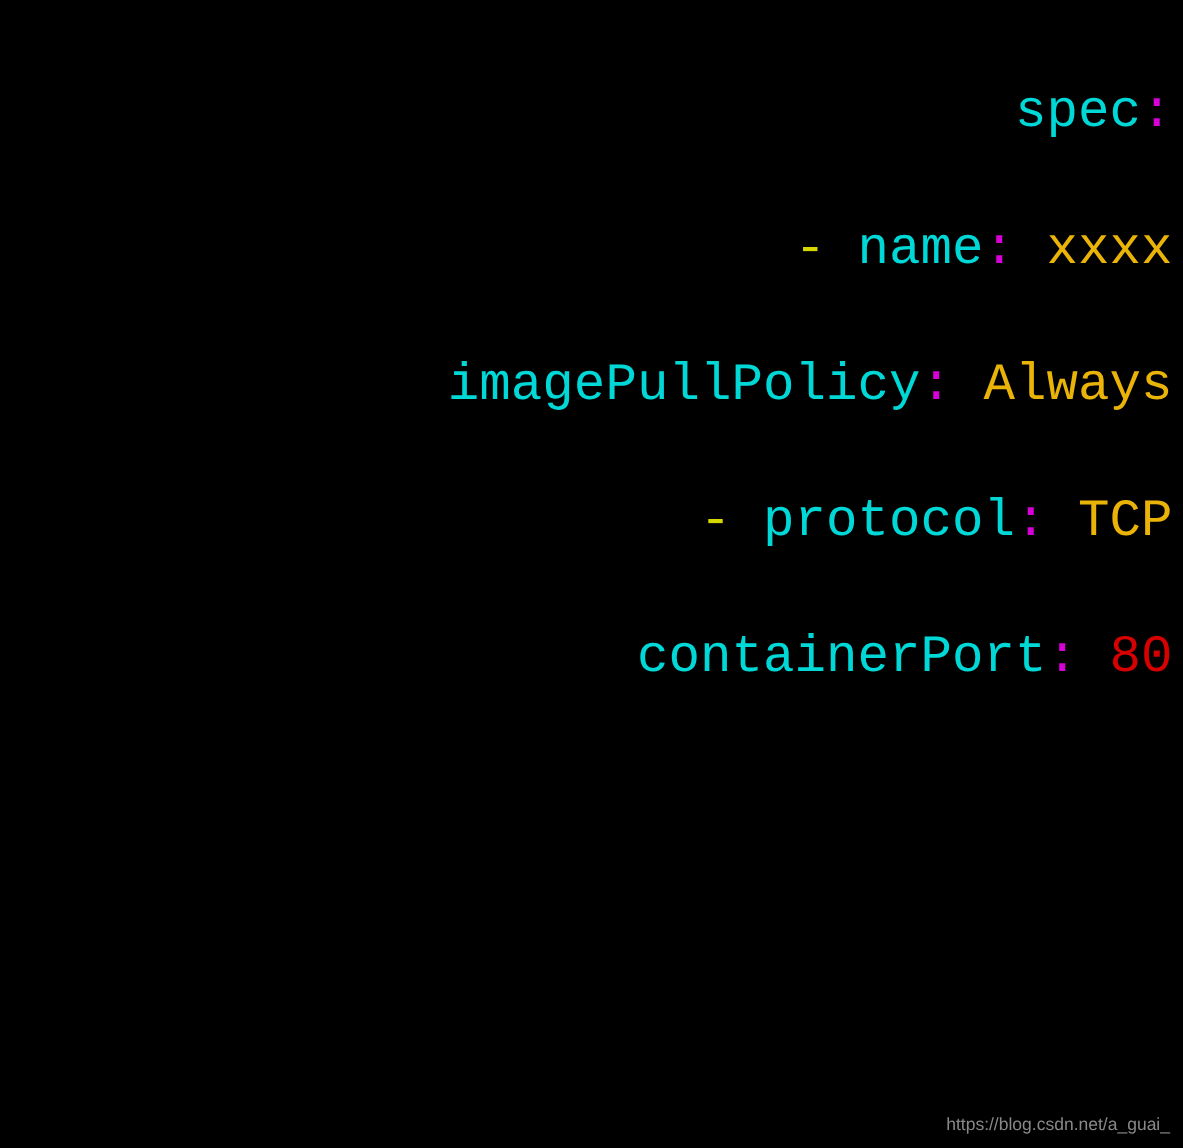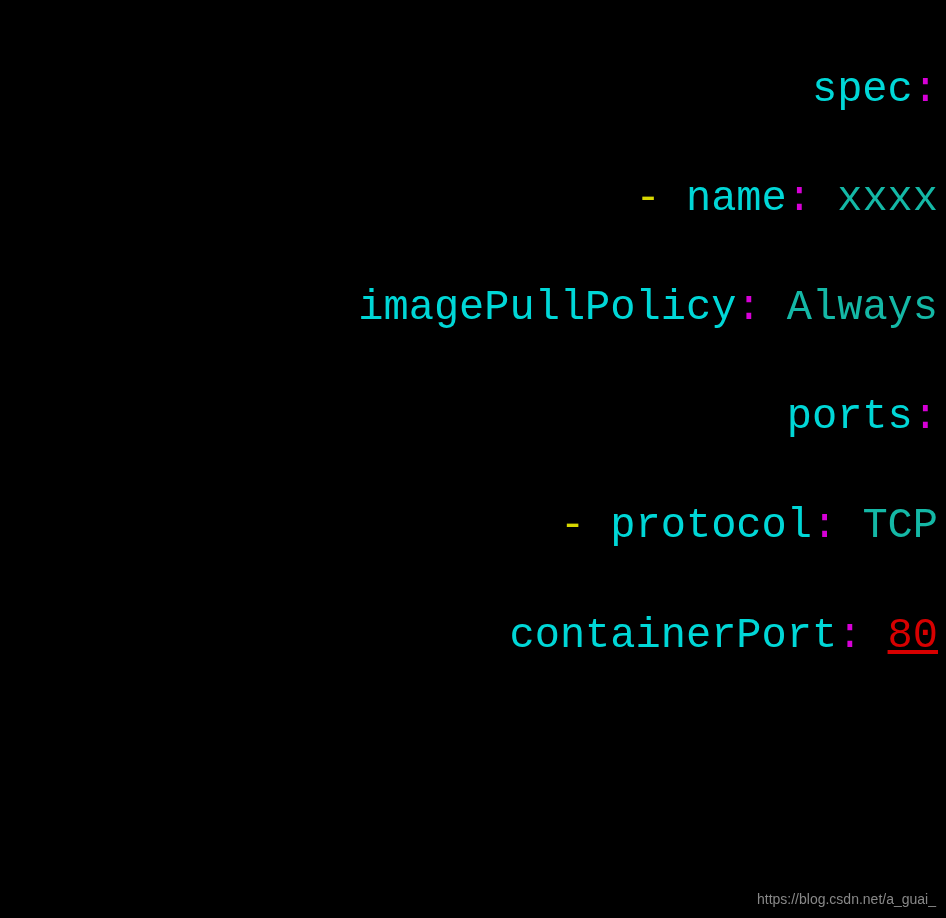--- a/index.html
+++ b/index.html
@@ -22,25 +22,24 @@
       white-space: pre;
       color: #ffffff;
     }
     .key {
       color: #00d7d7;
     }
     .colon {
       color: #d700d7;
     }
     .value-white {
-      color: #14b8a6;
+      color: #eab308;
     }
     .value-red {
       color: #d70000;
-      text-decoration: underline;
     }
     .dash {
       color: #d7d700;
     }
     .watermark {
       position: absolute;
       bottom: 10px;
       right: 10px;
       color: #888888;
       font-size: 14px;
@@ -51,21 +50,20 @@
       text-align: right;
     }
   </style>
 </head>
 <body>
 
 <div class="code-container">
 <span class="line"><span class="key">spec</span><span class="colon">:</span></span>
 <span class="line"><span>  </span><span class="dash">- </span><span class="key">name</span><span class="colon">: </span><span class="value-white">xxxx</span></span>
 <span class="line"><span>    </span><span class="key">imagePullPolicy</span><span class="colon">: </span><span class="value-white">Always</span></span>
-<span class="line"><span>    </span><span class="key">ports</span><span class="colon">:</span></span>
 <span class="line"><span>    </span><span class="dash">- </span><span class="key">protocol</span><span class="colon">: </span><span class="value-white">TCP</span></span>
 <span class="line"><span>      </span><span class="key">containerPort</span><span class="colon">: </span><span class="value-red">80</span></span>
 
 
 
 
 
 
 
 </div>

